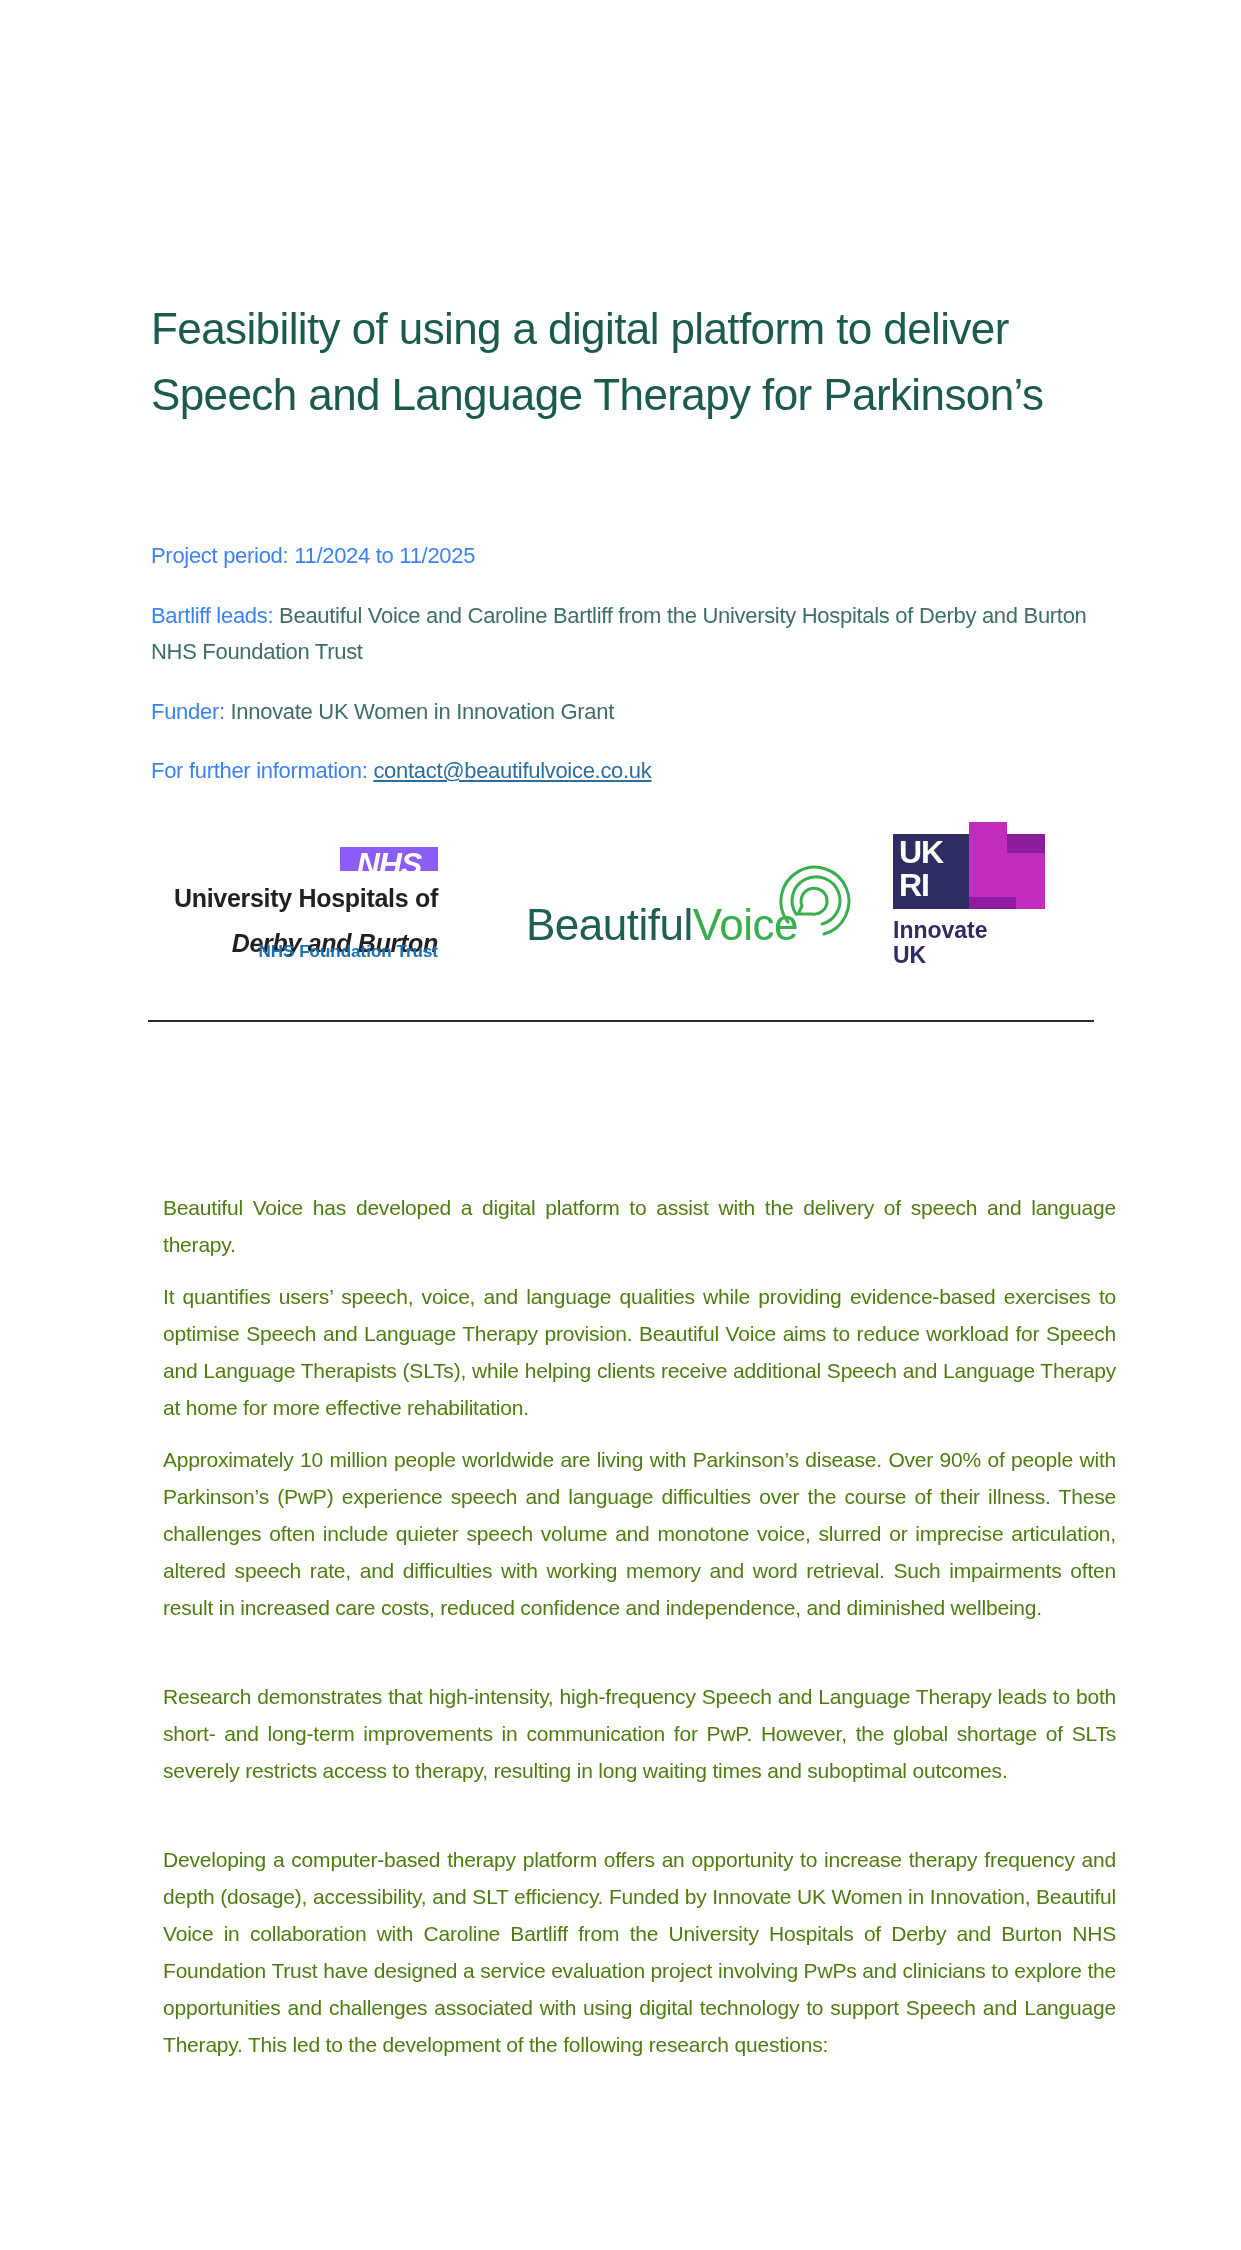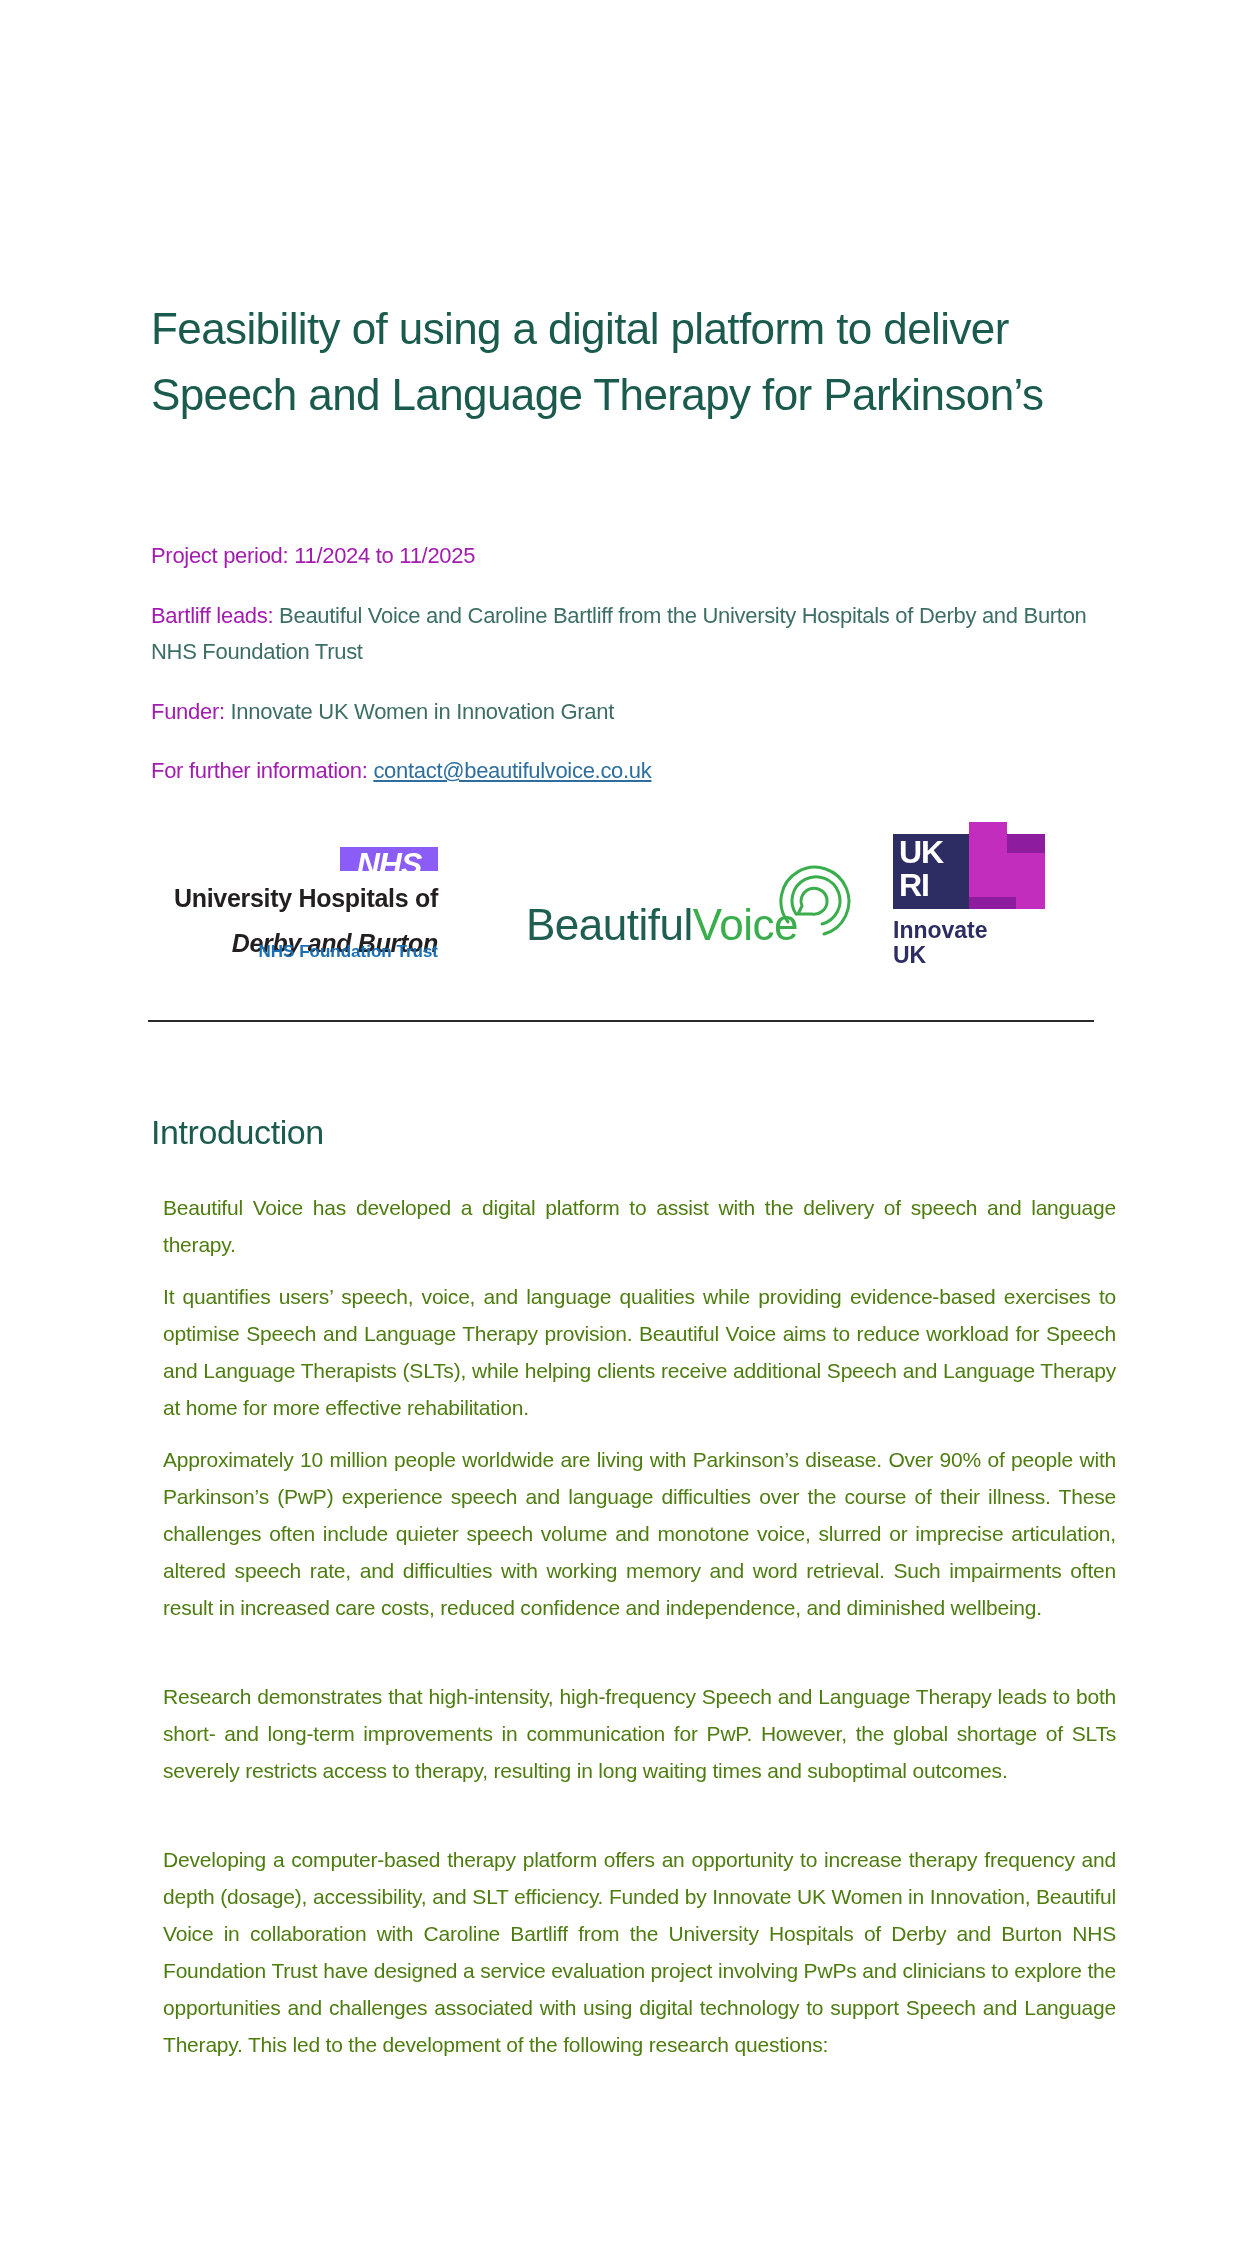--- a/index.html
+++ b/index.html
@@ -4,21 +4,21 @@
 <style>
   html, body { margin:0; padding:0; background:#ffffff; }
   body { width:1241px; height:2250px; position:relative; overflow:hidden;
          font-family:"Liberation Sans", "DejaVu Sans", sans-serif; color:#1a1a1a; }
   .page { position:absolute; left:0; top:0; width:1241px; height:2250px; }
   .col { position:absolute; left:151px; width:953px; }
 
   .title { top:296px; font-size:44px; line-height:66px; color:#1b5b4e; letter-spacing:-0.6px; margin:0; font-weight:normal; }
 
   .meta { font-size:22px; line-height:36px; color:#285f56; letter-spacing:-0.3px; }
-  .meta .lbl { color:#a21caf; }
+  .meta .lbl { color:#3b82f6; }
   .meta .val { color:#3d6e66;margin-top:16px; }
   .meta a { color:#2e6e9e; text-decoration:underline; }
   .m1 { top:538px; }
   .m2 { top:598px; }
   .m3 { top:694px; }
   .m4 { top:753px; }
 
   
   .nhs { position:absolute; left:140px; top:846px; width:300px; height:140px; }
   .nhs-box { position:absolute; right:2px; top:1px; width:98px; height:24px; background:#8b5cf6;
@@ -108,21 +108,20 @@
     <div class="ukri-d1"></div>
     <div class="ukri-d2"></div>
     <div class="ukri-t">
       <div>Innovate</div>
       <div>UK</div>
     </div>
   </div>
 
   <div class="divider"></div>
 
-  <h2 class="col h2">Introduction</h2>
 
   <p class="col p p1">Beautiful Voice has developed a digital platform to assist with the delivery of speech and language therapy.</p>
   <p class="col p p2">It quantifies users’ speech, voice, and language qualities while providing evidence-based exercises to optimise Speech and Language Therapy provision. Beautiful Voice aims to reduce workload for Speech and Language Therapists (SLTs), while helping clients receive additional Speech and Language Therapy at home for more effective rehabilitation.</p>
   <p class="col p p3">Approximately 10 million people worldwide are living with Parkinson’s disease. Over 90% of people with Parkinson’s (PwP) experience speech and language difficulties over the course of their illness. These challenges often include quieter speech volume and monotone voice, slurred or imprecise articulation, altered speech rate, and difficulties with working memory and word retrieval. Such impairments often result in increased care costs, reduced confidence and independence, and diminished wellbeing.</p>
   <p class="col p p4">Research demonstrates that high-intensity, high-frequency Speech and Language Therapy leads to both short- and long-term improvements in communication for PwP. However, the global shortage of SLTs severely restricts access to therapy, resulting in long waiting times and suboptimal outcomes.</p>
   <p class="col p p5">Developing a computer-based therapy platform offers an opportunity to increase therapy frequency and depth (dosage), accessibility, and SLT efficiency. Funded by Innovate UK Women in Innovation, Beautiful Voice in collaboration with Caroline Bartliff from the University Hospitals of Derby and Burton NHS Foundation Trust have designed a service evaluation project involving PwPs and clinicians to explore the opportunities and challenges associated with using digital technology to support Speech and Language Therapy. This led to the development of the following research questions:</p>
 
 </div>
 
 </body></html>

